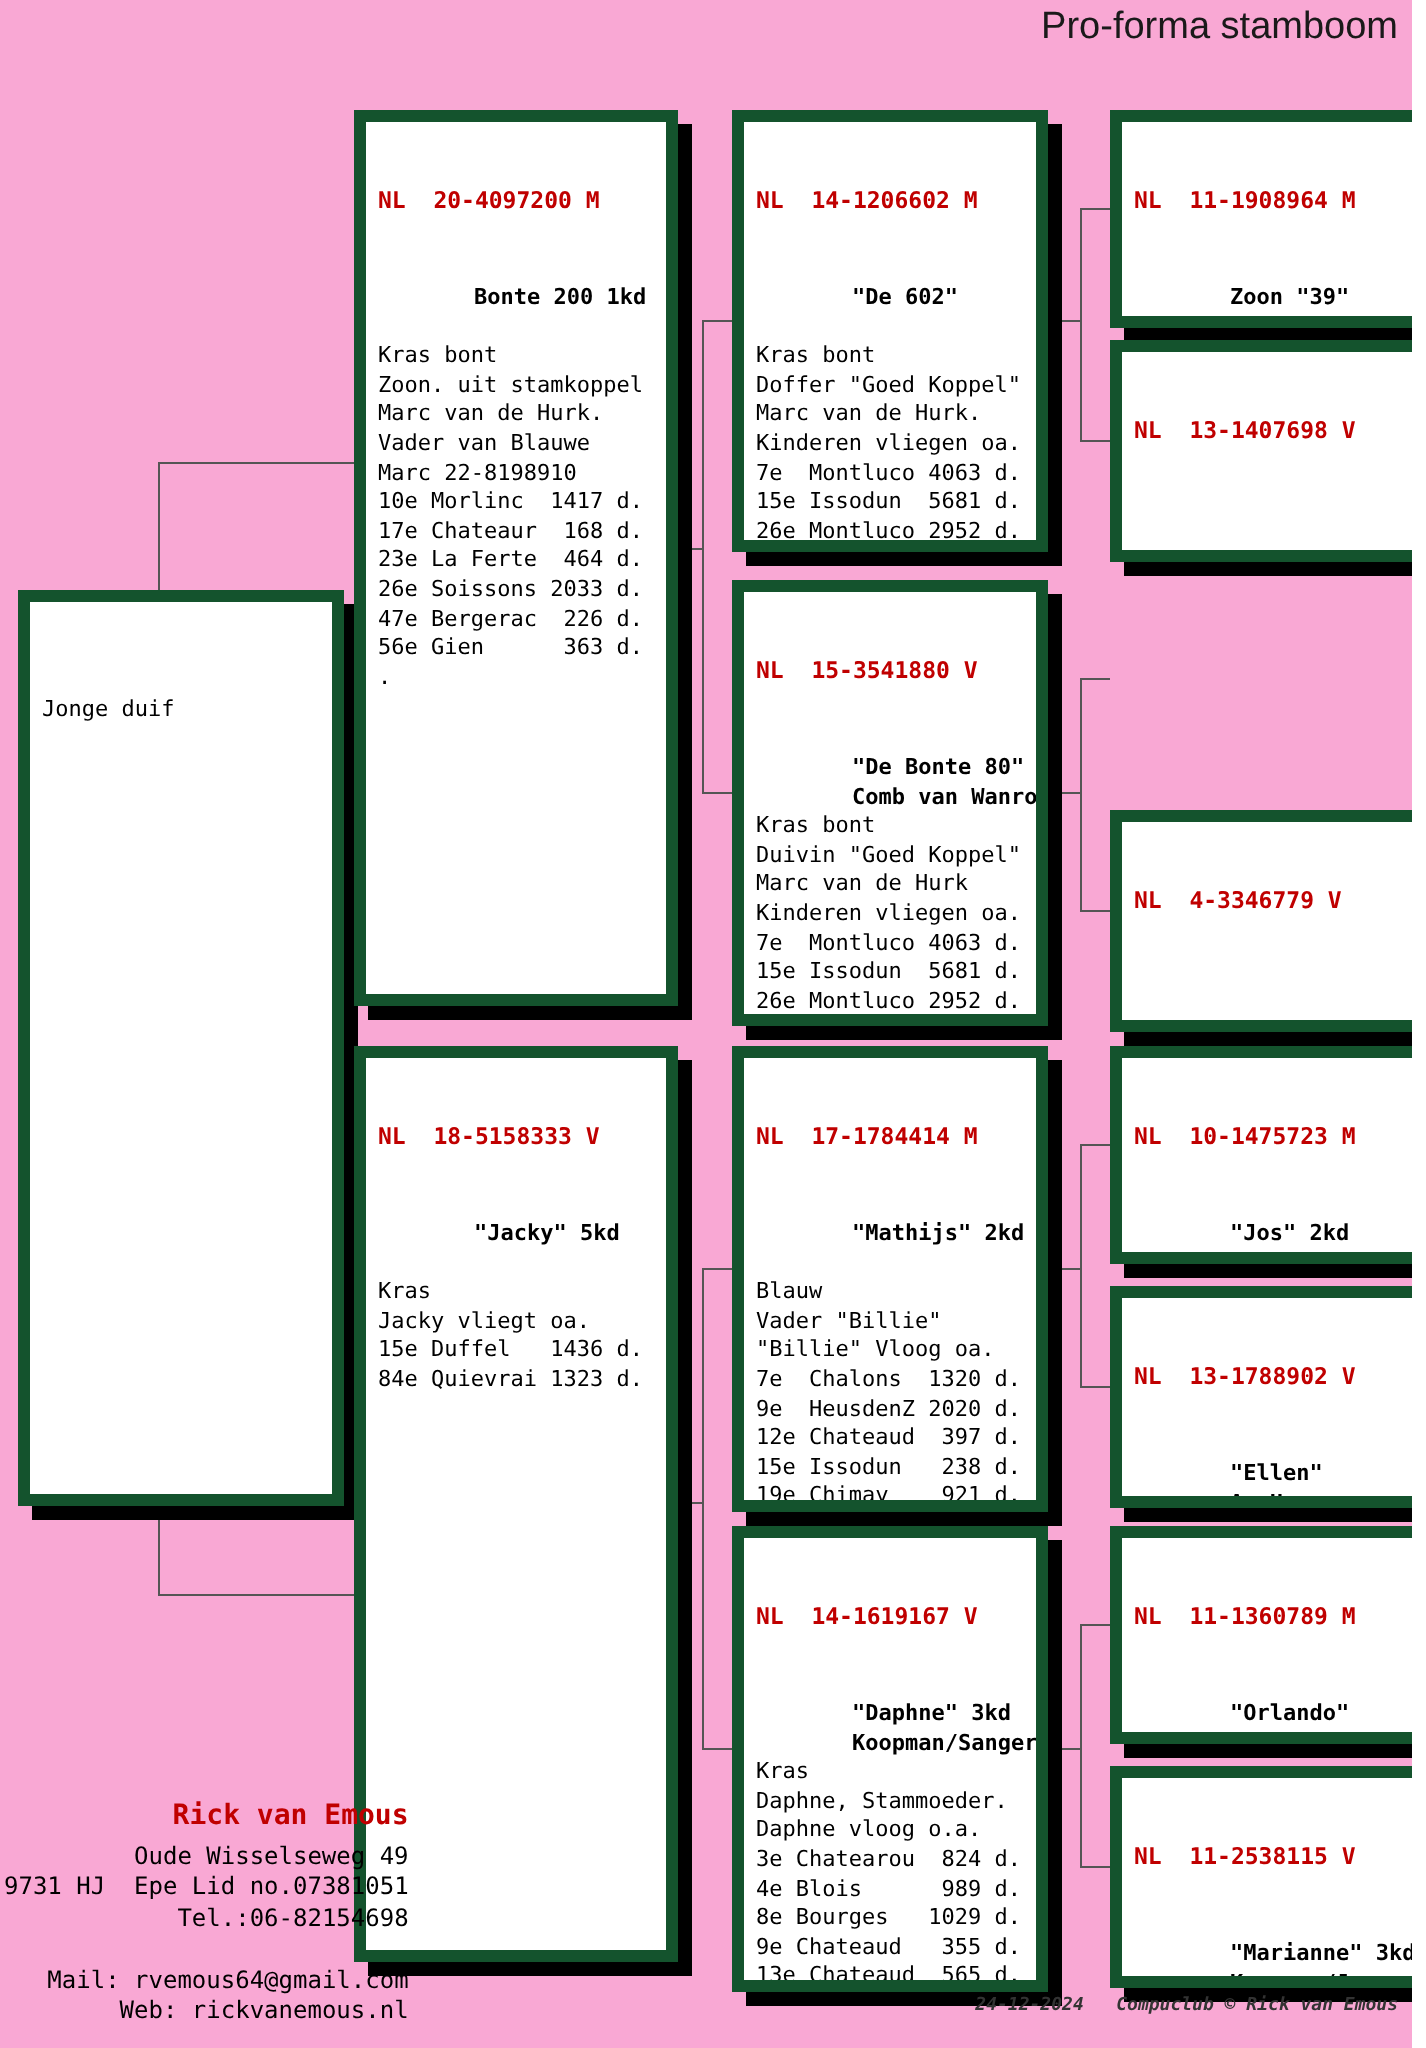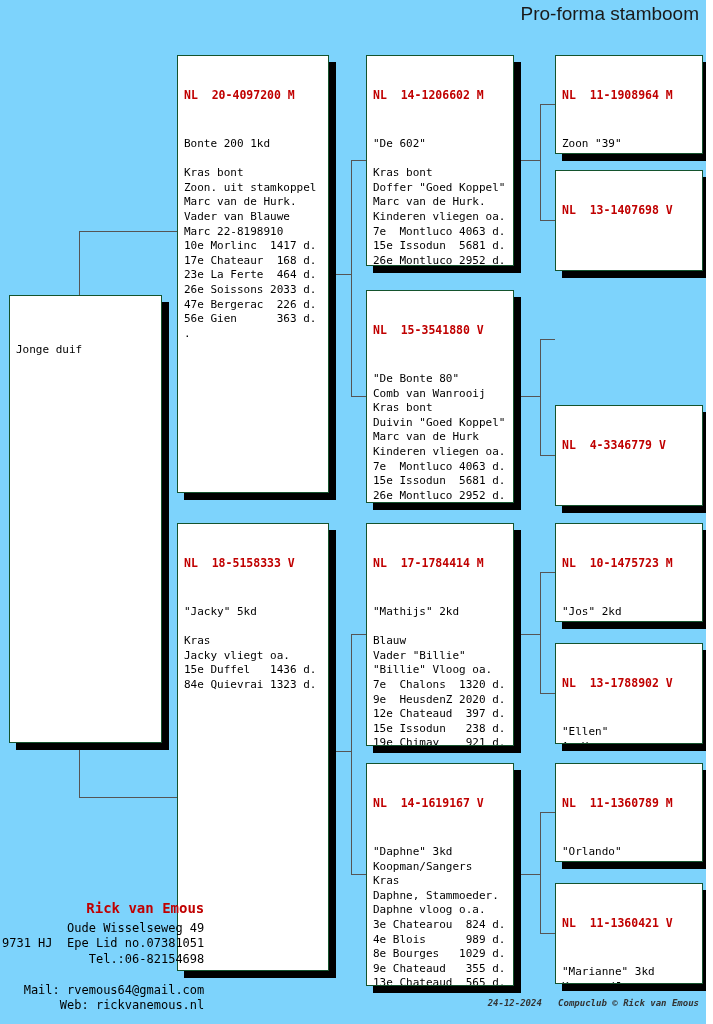--- a/index.html
+++ b/index.html
@@ -1,24 +1,24 @@
 <!DOCTYPE html>
 <html><head>
 <meta charset="utf-8">
 <style>
   html,body{margin:0;padding:0;background:#fff;}
-  .page{position:relative;width:706px;height:1024px;background:#7dd3fc;overflow:hidden;
+  .page{position:relative;width:706px;height:1024px;background:#f9a8d4;overflow:hidden;
         font-family:"DejaVu Sans Mono",monospace;color:#000;}
   .title{position:absolute;top:3px;right:7px;font-family:"Liberation Sans",sans-serif;
          font-size:19px;color:#1a1a1a;}
-  .box{position:absolute;background:#fff;border:1px solid #14532d;box-shadow:7px 7px 0 0 #000;
+  .box{position:absolute;background:#fff;border:6px solid #14532d;box-shadow:7px 7px 0 0 #000;
        padding:3px 6px;font-size:11px;line-height:14.6px;white-space:pre;overflow:hidden;}
   .hdr{color:#c00000;font-weight:bold;font-size:11.5px;margin-bottom:5px;white-space:pre;}
   .line{white-space:pre;}
-  .line.bold{font-weight:normal;}
+  .line.bold{font-weight:bold;margin-left:48px;}
   .hl{position:absolute;height:1px;background:#555;}
   .vl{position:absolute;width:1px;background:#555;}
   .contact{position:absolute;left:2px;top:901px;font-size:12px;line-height:15.5px;text-align:right;}
   .contact-name{color:#c00000;font-weight:bold;font-size:14px;margin-bottom:4px;white-space:pre;}
   .footer{position:absolute;top:998px;right:7px;font-size:9px;font-style:italic;
           font-weight:bold;color:#333;white-space:pre;}
 </style>
 </head>
 <body>
 
@@ -118,21 +118,21 @@
     <div class="hdr">NL  13-1788902 V</div>
     <div><div class="line bold">"Ellen"</div><div class="line bold">A. Hup</div></div>
   </div>
 
   <div class="box" style="left:555px;top:763px;width:134px;height:91px">
     <div class="hdr">NL  11-1360789 M</div>
     <div><div class="line bold">"Orlando"</div><div class="line bold">Sangers/Nieuwenhuis</div></div>
   </div>
 
   <div class="box" style="left:555px;top:883px;width:134px;height:93px">
-    <div class="hdr">NL  11-1360421 V</div>
+    <div class="hdr">NL  11-2538115 V</div>
     <div><div class="line bold">"Marianne" 3kd</div><div class="line bold">Koopman/Janssen</div></div>
   </div>
 
   <div class="contact">
     <div class="contact-name">Rick van Emous</div>
     <div>
         <div class="line">Oude Wisselseweg 49</div>
         <div class="line">9731 HJ  Epe Lid no.07381051</div>
         <div class="line">Tel.:06-82154698</div>
         <div class="line">&nbsp;</div>

